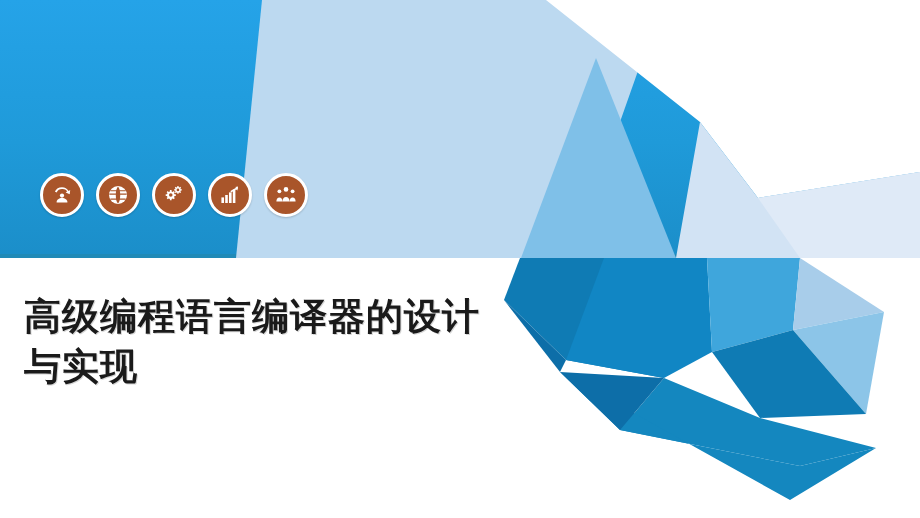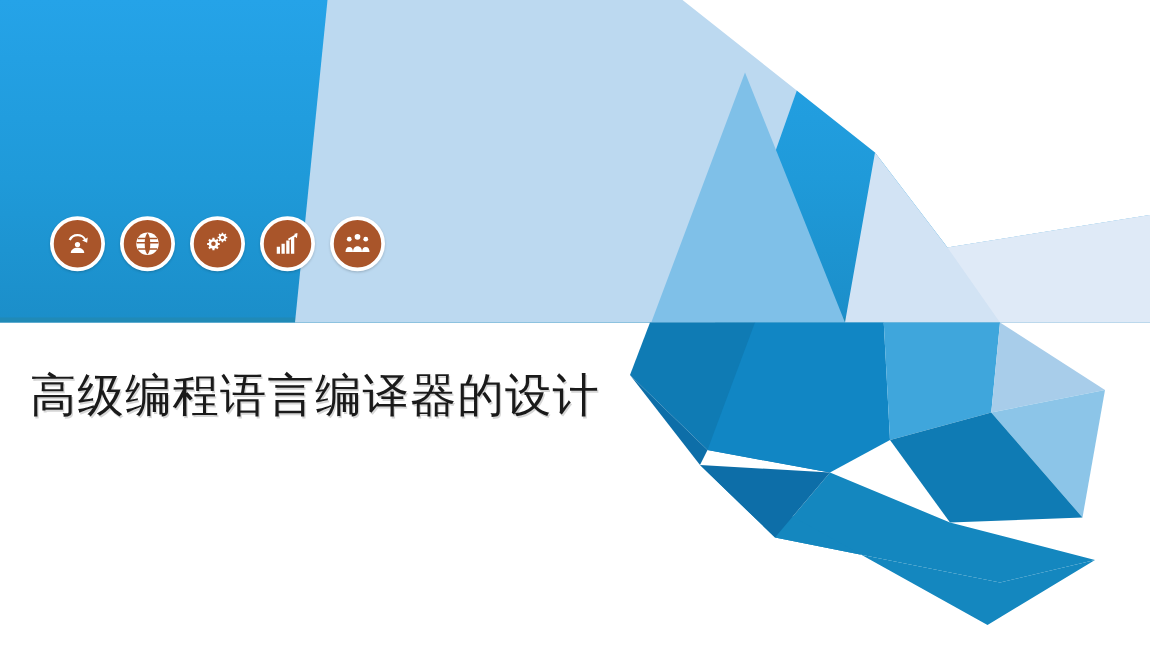--- a/index.html
+++ b/index.html
@@ -77,21 +77,21 @@
   }
   .icon-badge svg { display: block; }
   
   .title {
     position: absolute;
     left: 24px;
     top: 292px;
     width: 540px;
     color: #1a1a1a;
     font-size: 37px;
-    font-weight: normal;
+    font-weight: bold;
     line-height: 1.36;
     letter-spacing: 1px;
     z-index: 6;
     text-shadow: 1px 1px 0 rgba(120,120,120,.30);
   }
   .title-line { display: block; }
 </style>
 </head>
 <body>
 
@@ -195,15 +195,16 @@
             <path d="M15.6 18.6c0-2.6 1.2-4.1 3-4.1s3 1.5 3 4.1z"></path>
           </g>
         </svg>
       </span>
     </div>
 
   </div>
 
   <div class="title">
     <span class="title-line">高级编程语言编译器的设计</span>
+    <span class="title-line">与实现</span>
   </div>
 
 </div>
 
 </body></html>

